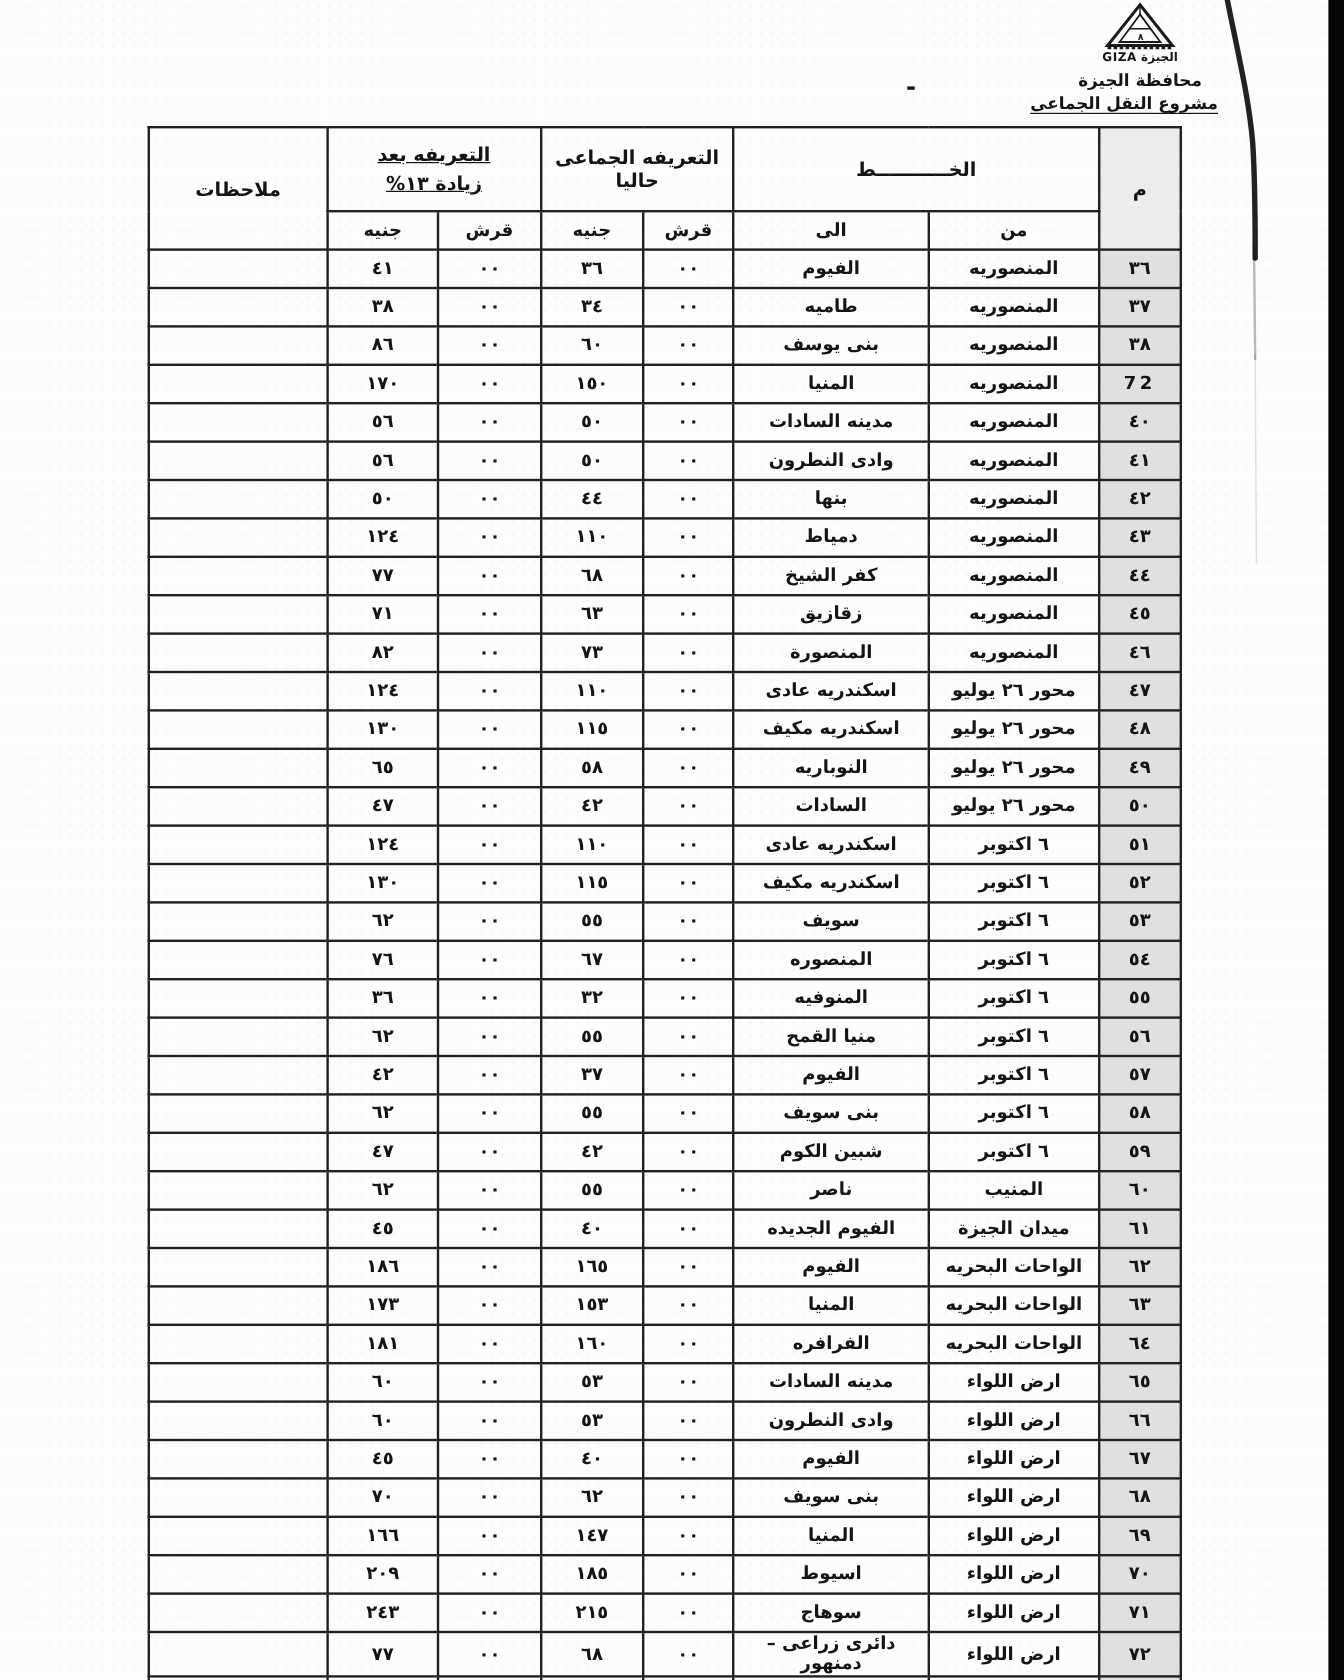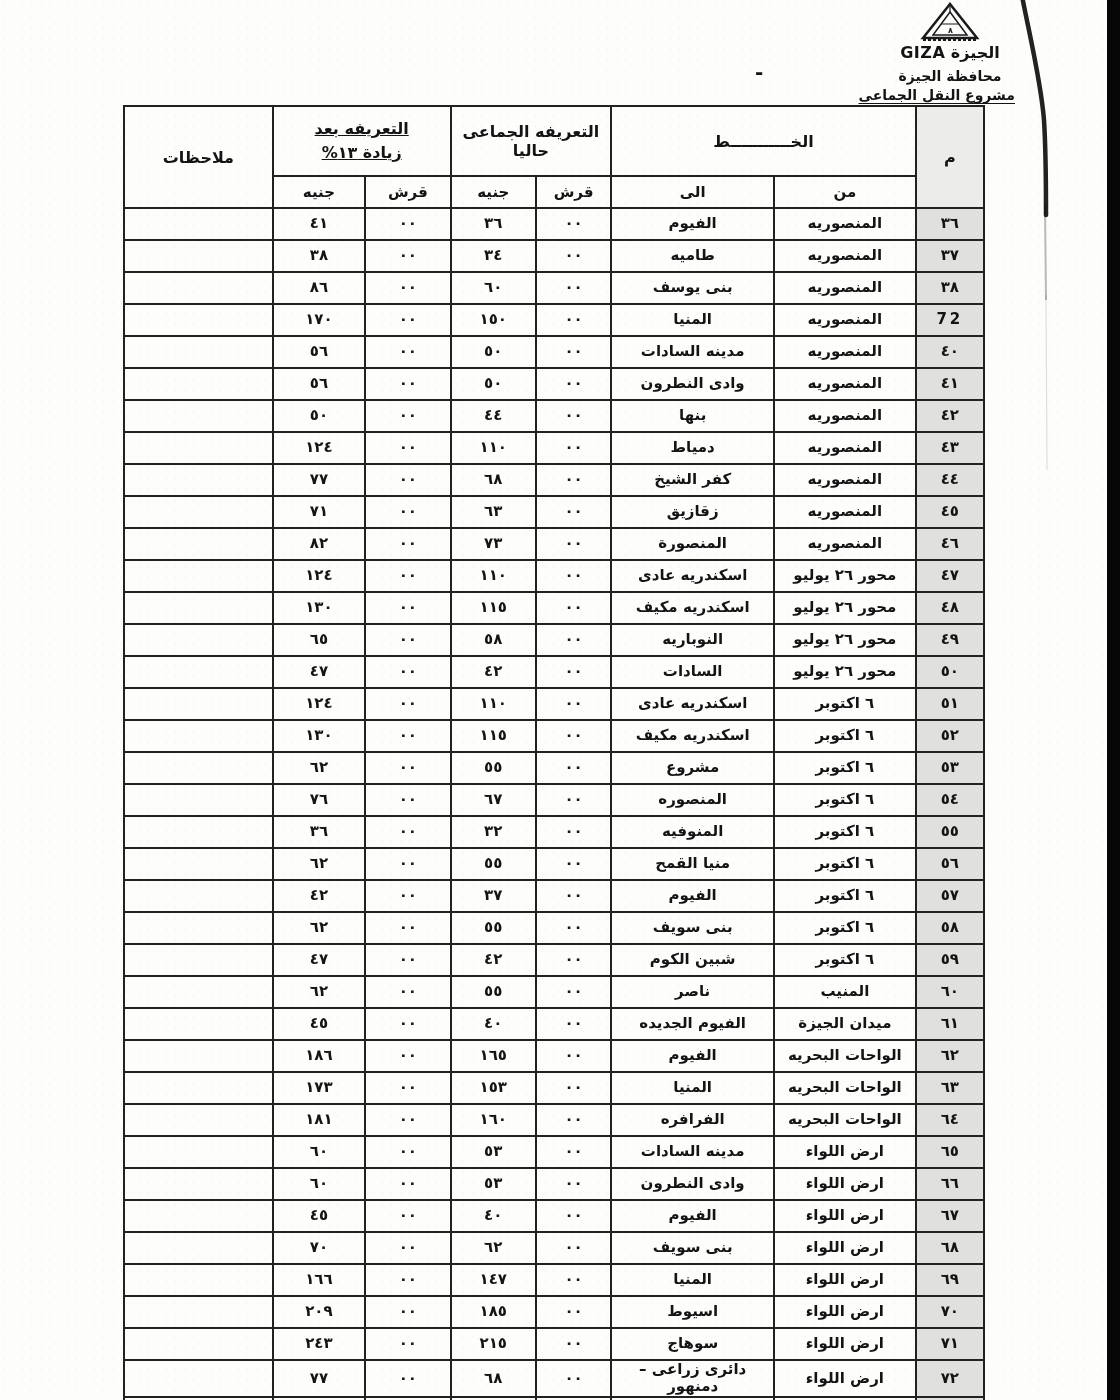--- a/index.html
+++ b/index.html
@@ -13,21 +13,21 @@
     position:absolute;inset:0;background:#fdfdfc;
     background-image:radial-gradient(rgba(0,0,0,0.025) 1px, transparent 1px);
     background-size:9px 11px;
   }
   
   .scan-strip{position:absolute;top:0;right:0;width:13px;height:1400px;background:#060606;}
   .fold-svg{position:absolute;top:0;left:0;pointer-events:none;}
   
   .letterhead{position:absolute;top:2px;left:885px;width:130px;text-align:center;}
   .letterhead .logo{display:block;margin:0 auto;}
-  .logo-caption{font-size:16px;font-weight:bold;letter-spacing:.5px;margin-top:1px;}
+  .logo-caption{font-size:10px;font-weight:bold;letter-spacing:.5px;margin-top:1px;}
   .org-line1{font-size:14px;font-weight:bold;margin-top:6px;white-space:nowrap;}
   .org-line2{font-size:14px;font-weight:bold;margin-top:3px;white-space:nowrap;
              text-decoration:underline;text-underline-offset:3px;text-align:center;}
   .top-dash{position:absolute;top:60px;left:755px;font-size:20px;font-weight:bold;}
   
   table.tariff{
     position:absolute;top:105px;left:123px;width:862px;
     border-collapse:collapse;table-layout:fixed;
   }
   .tariff th,.tariff td{
@@ -275,21 +275,21 @@
           <td class="c-to">اسكندريه مكيف</td>
           <td class="c-cur-piasters">٠٠</td>
           <td class="c-cur-pounds">١١٥</td>
           <td class="c-new-piasters">٠٠</td>
           <td class="c-new-pounds">١٣٠</td>
           <td class="c-notes"></td>
         </tr>
         <tr>
           <td class="c-num">٥٣</td>
           <td class="c-from">٦ اكتوبر</td>
-          <td class="c-to">مشروع</td>
+          <td class="c-to">سويف</td>
           <td class="c-cur-piasters">٠٠</td>
           <td class="c-cur-pounds">٥٥</td>
           <td class="c-new-piasters">٠٠</td>
           <td class="c-new-pounds">٦٢</td>
           <td class="c-notes"></td>
         </tr>
         <tr>
           <td class="c-num">٥٤</td>
           <td class="c-from">٦ اكتوبر</td>
           <td class="c-to">المنصوره</td>

